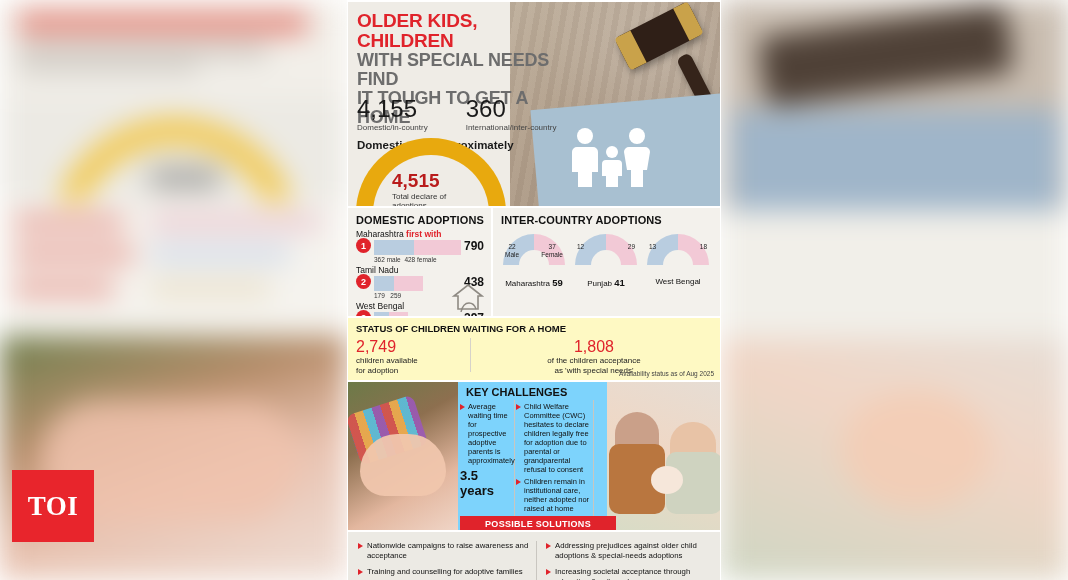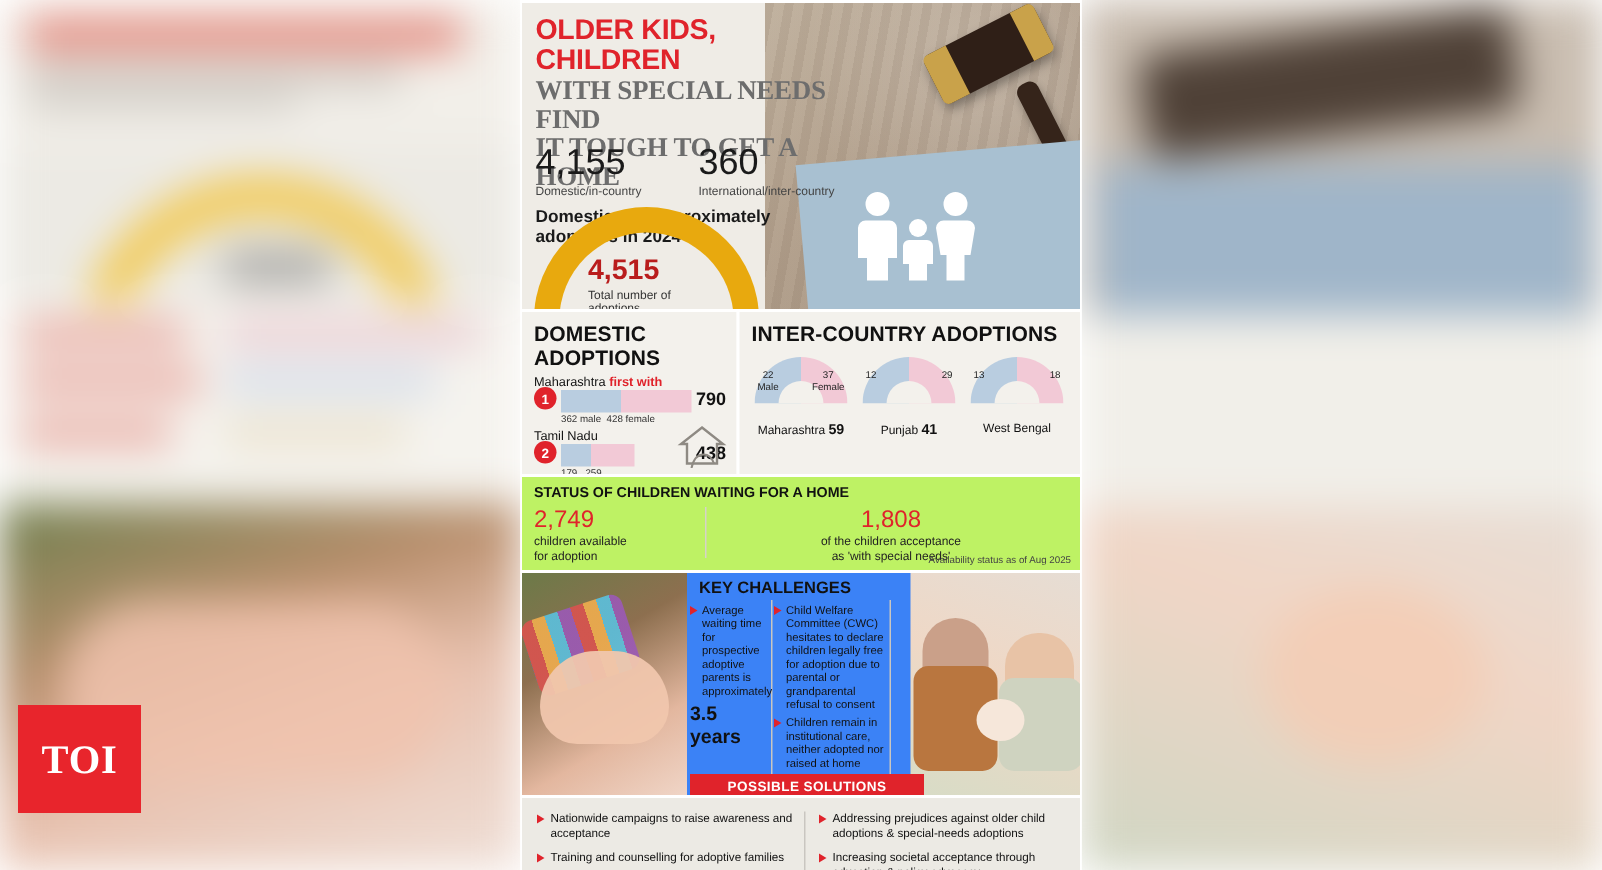--- a/index.html
+++ b/index.html
@@ -96,21 +96,21 @@
     position:absolute; right:-18px; bottom:-10px; width:205px; height:115px;
     background:#a8c0d1; transform: rotate(-5deg);
   }
   .family-icon { position:absolute; right:62px; bottom:18px; width:95px; height:62px; }
 
   .hdr-txt { position:absolute; left:9px; top:9px; width:215px; }
   .ttl-red {
     color:#e0232b; font-weight:bold; font-size:19px; line-height:20px; letter-spacing:-.2px;
   }
   .ttl-grey {
-    color:#6d6d6d; font-weight:bold; font-size:18px; line-height:19px; letter-spacing:-.2px;font-family:Liberation Serif, serif;
+    color:#6d6d6d; font-weight:bold; font-size:18px; line-height:19px; letter-spacing:-.2px;
   }
   .hdr-sub { margin-top:12px; color:#1a1a1a; font-weight:bold; font-size:11.5px; line-height:13px; }
 
   .nums { position:absolute; left:9px; top:94px; width:230px; display:flex; gap:38px; }
   .num-big { color:#1a1a1a; font-size:24px; font-weight:normal; line-height:26px; }
   .num-cap { color:#444; font-size:8px; line-height:10px; margin-top:1px; }
 
   .arc-wrap { position:absolute; left:8px; top:136px; width:160px; height:70px; }
   .arc {
     position:absolute; left:0; top:0; width:150px; height:75px;
@@ -119,21 +119,21 @@
   }
   .arc-total { position:absolute; left:36px; top:32px; width:110px; }
   .arc-total .n { font-size:19px; font-weight:bold; color:#b91c1c; }
   .arc-total .c { font-size:8px; color:#333; line-height:9px; }
 
   
   .row2 { display:flex; height:110px; border-top:2px solid #fff; }
   .dom {
     width:143px; background:#f3f1ec; padding:6px 6px 4px 8px; position:relative;
   }
-  .sect-ttl { font-size:14px; font-weight:bold; color:#111; letter-spacing:.1px; }
+  .sect-ttl { font-size:11px; font-weight:bold; color:#111; letter-spacing:.1px; }
   .dom-row { position:relative; height:28px; margin-top:3px; }
   .dom-state { font-size:8.5px; color:#111; }
   .dom-state b { color:#111; }
   .rank {
     position:absolute; left:0; top:9px; width:15px; height:15px; border-radius:50%;
     background:#e0232b; color:#fff; font-size:9px; font-weight:bold;
     display:flex; align-items:center; justify-content:center;
   }
   .bar { position:absolute; left:18px; top:9px; height:15px; display:flex; }
   .bar .seg-m { background:#b9cde0; }
@@ -159,33 +159,33 @@
     background:#f3f1ec; border-radius:30px 30px 0 0;
   }
   .semi .lbl-l, .semi .lbl-r { position:absolute; font-size:6.5px; color:#222; line-height:7.5px; }
   .semi .lbl-l { left:2px; top:9px; }
   .semi .lbl-r { right:2px; top:9px; }
   .dn-caption { font-size:8px; color:#111; margin-top:12px; }
   .dn-caption b { font-size:9.5px; }
 
   
   .status {
-    height:64px; background:#bef264; border-top:2px solid #fff; padding:5px 8px; position:relative;
+    height:64px; background:#fef9c3; border-top:2px solid #fff; padding:5px 8px; position:relative;
   }
   .st-title { font-size:9.5px; font-weight:bold; color:#111; }
   .st-cols { display:flex; margin-top:4px; }
   .st-c1 { width:118px; }
   .st-c2 { flex:1;text-align:center; }
   .st-num { font-size:16px; color:#e0232b; font-weight:normal; }
   .st-txt { font-size:8px; color:#222; line-height:9.5px; }
   .st-note { position:absolute; right:8px; bottom:3px; font-size:6.5px; color:#444; }
   .st-divider { position:absolute; left:122px; top:20px; width:1px; height:34px; background:#d6d2ca;}
 
   
-  .kc { position:relative; height:150px; background:#3b82f6; border-top:2px solid #fff; }
+  .kc { position:relative; height:150px; background:#7dd3fc; border-top:2px solid #fff; }
   .kc-photo-l {
     position:absolute; left:0; top:0; width:110px; height:150px;
     background: linear-gradient(150deg,#6c7a48 0%,#8d6f4f 35%,#e3b79f 70%,#f0d6c8 100%);
   }
   .kc-photo-l:after{
     content:""; position:absolute; left:12px; top:52px; width:86px; height:62px;
     background:#f0c6ad; border-radius:45px 45px 30px 30px; opacity:.95;
   }
   .kc-photo-l .sleeve{
     position:absolute; left:4px; top:22px; width:70px; height:52px;
@@ -295,40 +295,39 @@
           <path d="M41 34 h12 a4 4 0 0 1 4 4 v12 h-4 v11 h-12 v-11 h-4 v-12 a4 4 0 0 1 4 -4 z" fill="#ffffff"></path>
         </svg>
       </div>
 
       <div class="hdr-txt">
         <div class="ttl-red">OLDER KIDS, CHILDREN</div>
         <div class="ttl-grey">WITH SPECIAL NEEDS FIND</div>
         <div class="ttl-grey">IT TOUGH TO GET A HOME</div>
         <div class="hdr-sub">
           <div>Domestic and approximately</div>
-          <div>adoptions in 2024-25</div>
         </div>
       </div>
 
       <div class="nums">
         <div>
           <div class="num-big">4,155</div>
           <div class="num-cap">Domestic/in-country</div>
         </div>
         <div>
           <div class="num-big">360</div>
           <div class="num-cap">International/inter-country</div>
         </div>
       </div>
 
       <div class="arc-wrap">
         <div class="arc"></div>
         <div class="arc-total">
           <div class="n">4,515</div>
-          <div class="c">Total number of</div>
+          <div class="c">Total declare of</div>
           <div class="c">adoptions</div>
         </div>
       </div>
     </div>
 
     <div class="row2">
 
       <div class="dom">
         <div class="sect-ttl">DOMESTIC ADOPTIONS</div>
 

